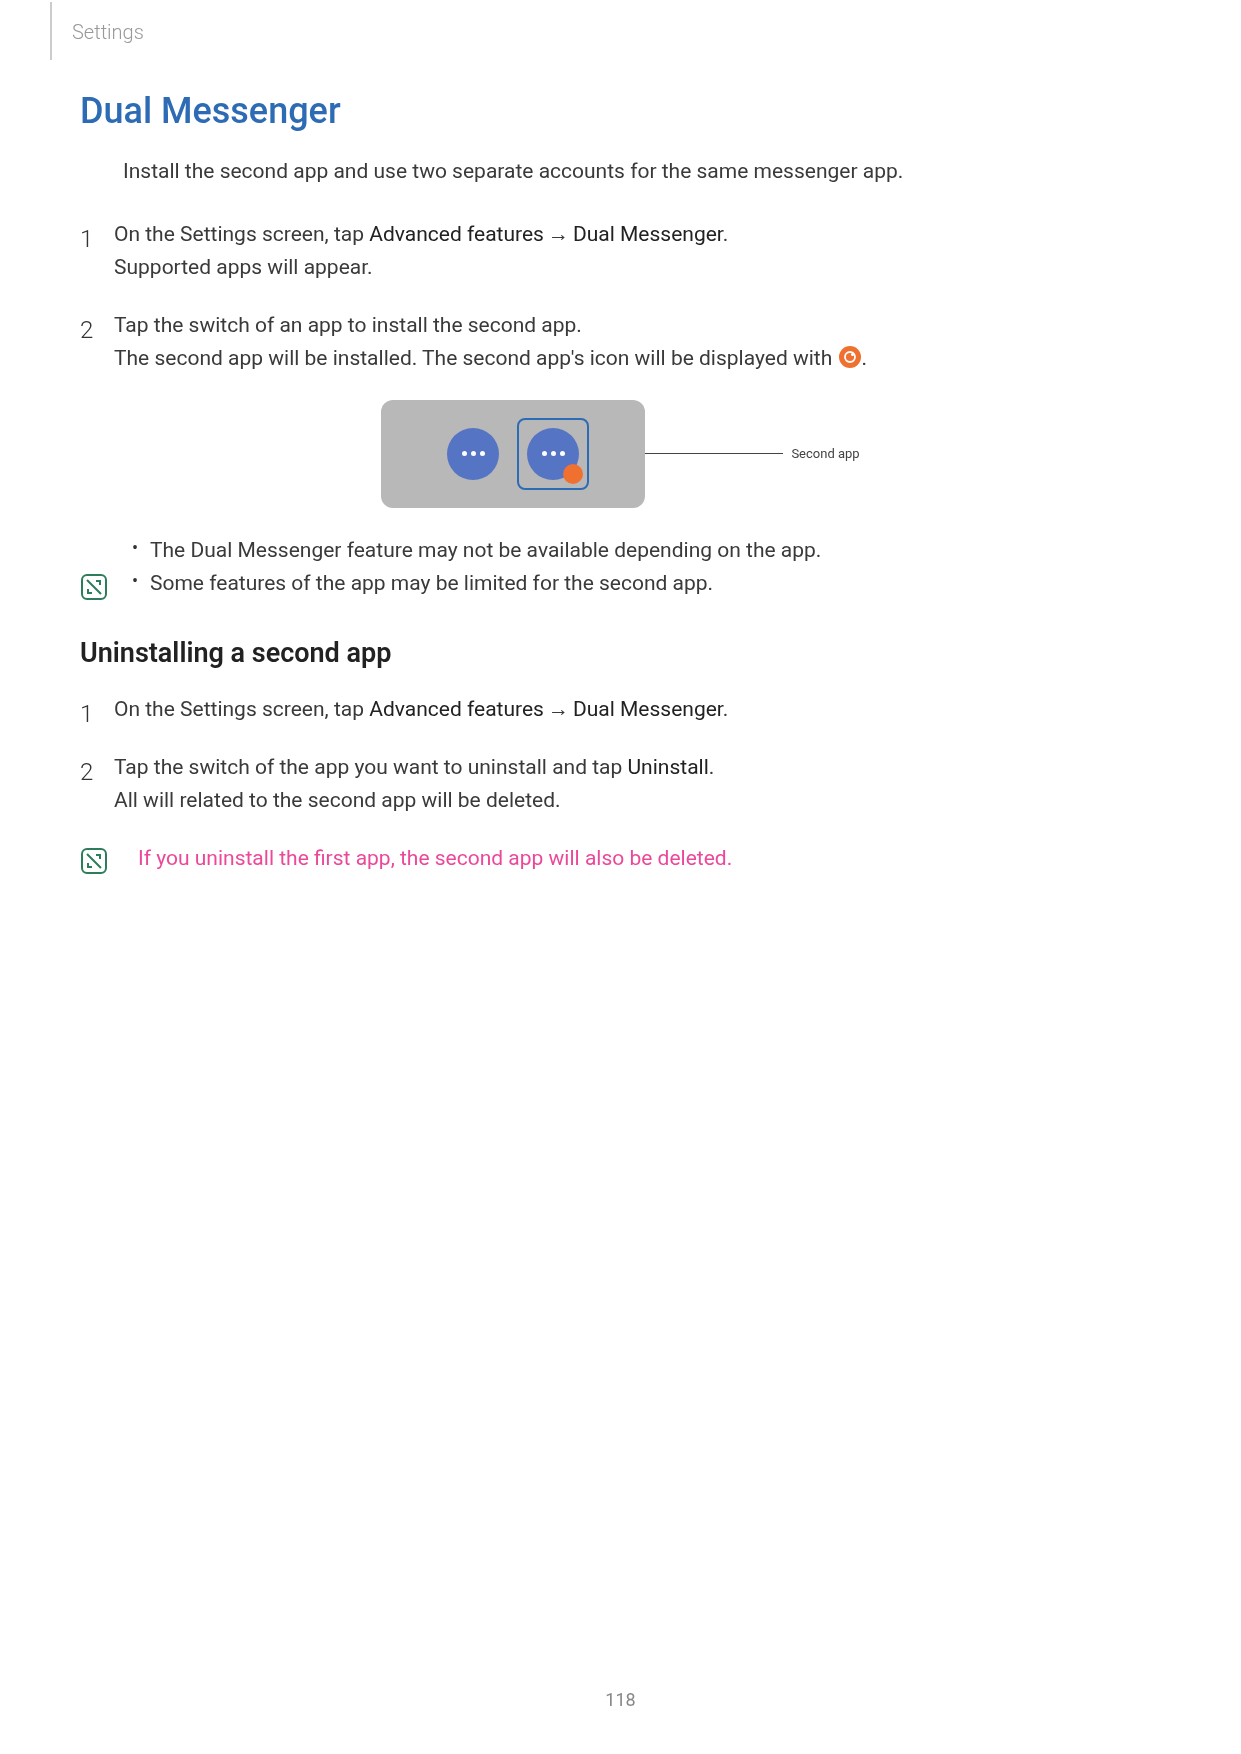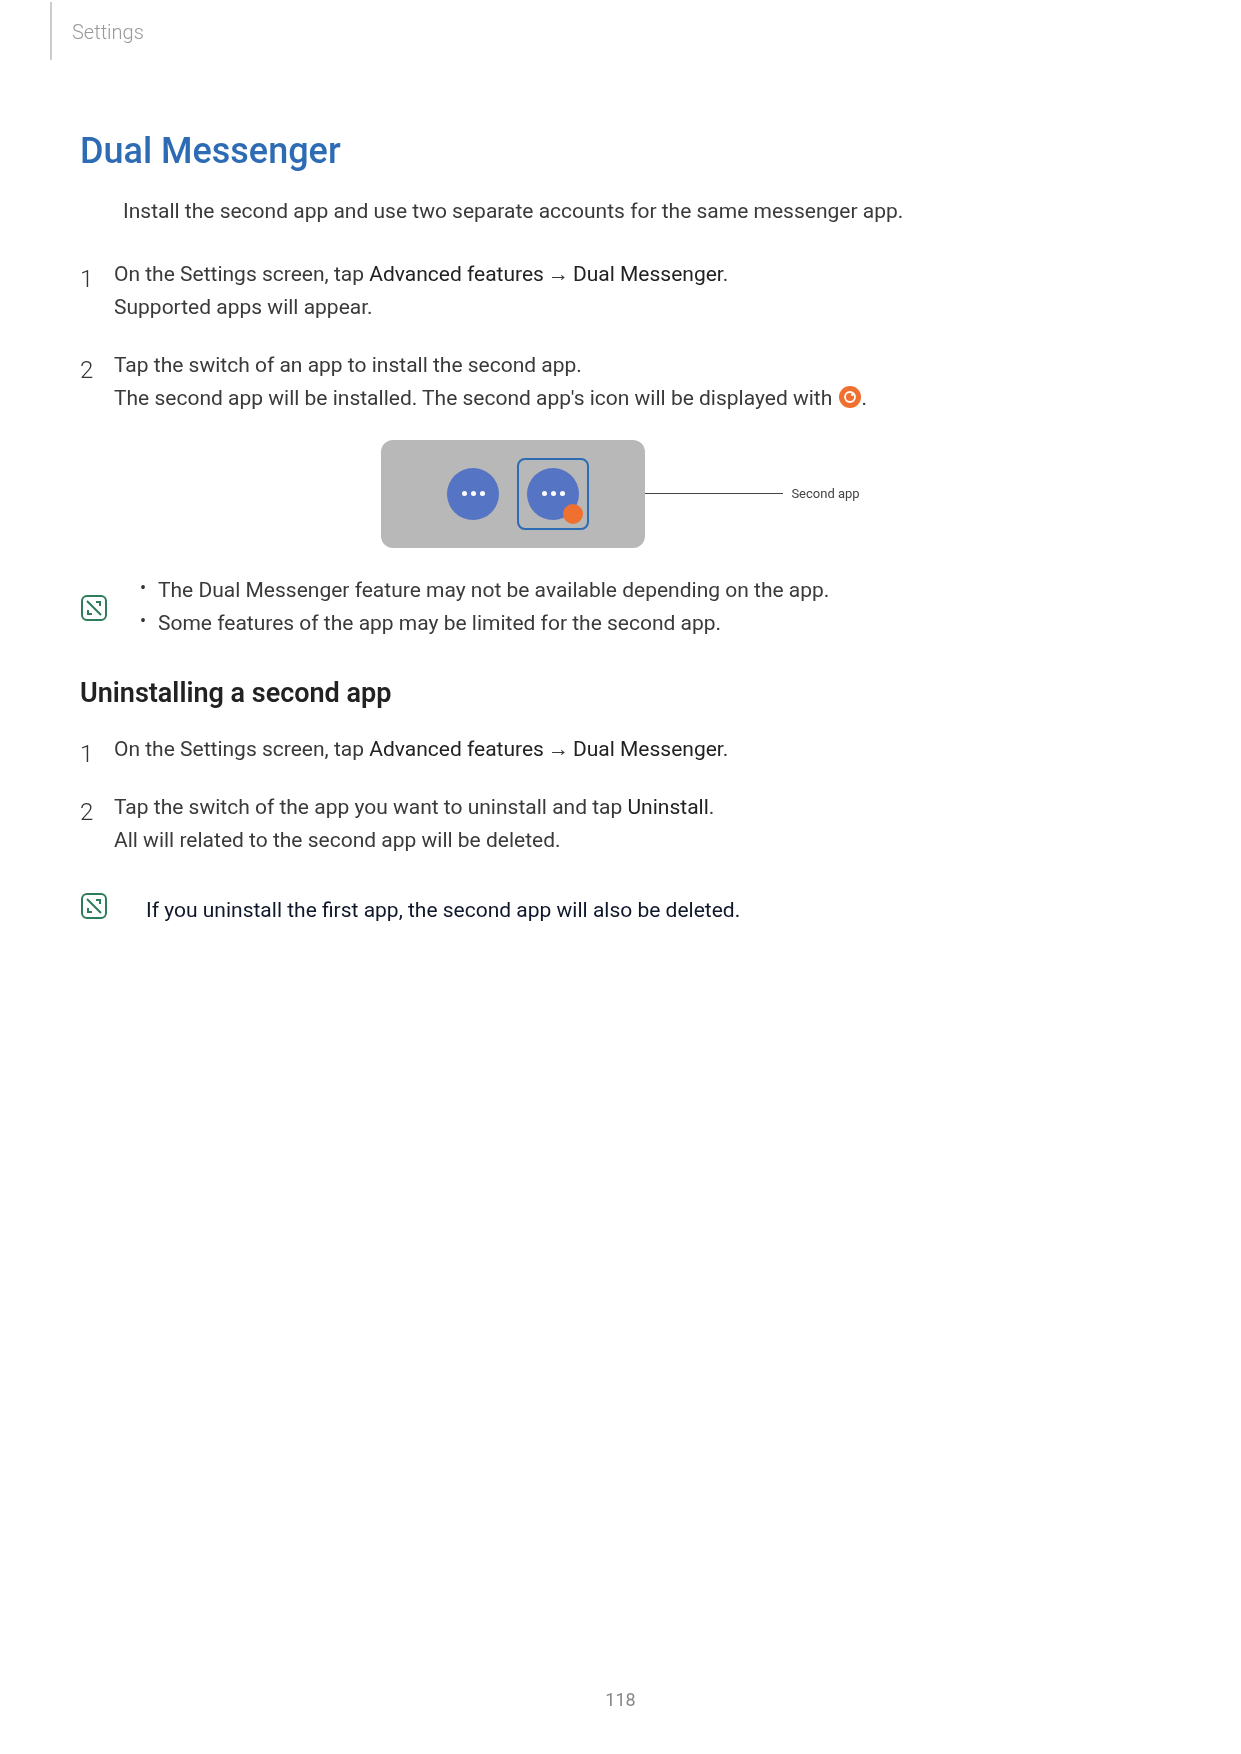--- a/index.html
+++ b/index.html
@@ -15,21 +15,21 @@
       position: relative;
       color: #333;
     }
     .page {
       padding: 20px 80px 40px 80px;
       position: relative;
       height: 100%;
     }
     .header-bar {
       position: relative;
-      margin-bottom: 86px;
+      margin-bottom: 46px;
       padding-left: 0;
     }
     .header-divider {
       position: absolute;
       left: -30px;
       top: -18px;
       width: 2px;
       height: 58px;
       background: #ccc;
     }
@@ -154,23 +154,23 @@
       background: #444;
       margin-left: -2px;
     }
     .callout-label {
       font-size: 13px;
       color: #444;
       margin-left: 8px;
     }
     .note-block {
       display: flex;
-      gap: 28px;
+      gap: 20px;
       margin-bottom: 36px;
-      align-items: center;
+      align-items: flex-end;
     }
     .note-icon-box {
       flex-shrink: 0;
       width: 28px;
       height: 28px;
       margin-top: 2px;
     }
     .note-list {
       list-style: none;
     }
@@ -184,24 +184,23 @@
     .note-list li::before {
       content: "•";
       position: absolute;
       left: 4px;
       top: 0;
       color: #333;
       font-size: 18px;
     }
     .note-single {
       font-size: 21px;
-      color: #0f172a;
+      color: #ec4899;
       line-height: 1.6;
       padding-left: 10px;
-      margin-top: 12px;
     }
     .subheading {
       font-size: 27px;
       font-weight: 600;
       color: #222;
       margin-bottom: 24px;
       margin-top: 10px;
     }
     .page-number {
       position: absolute;

